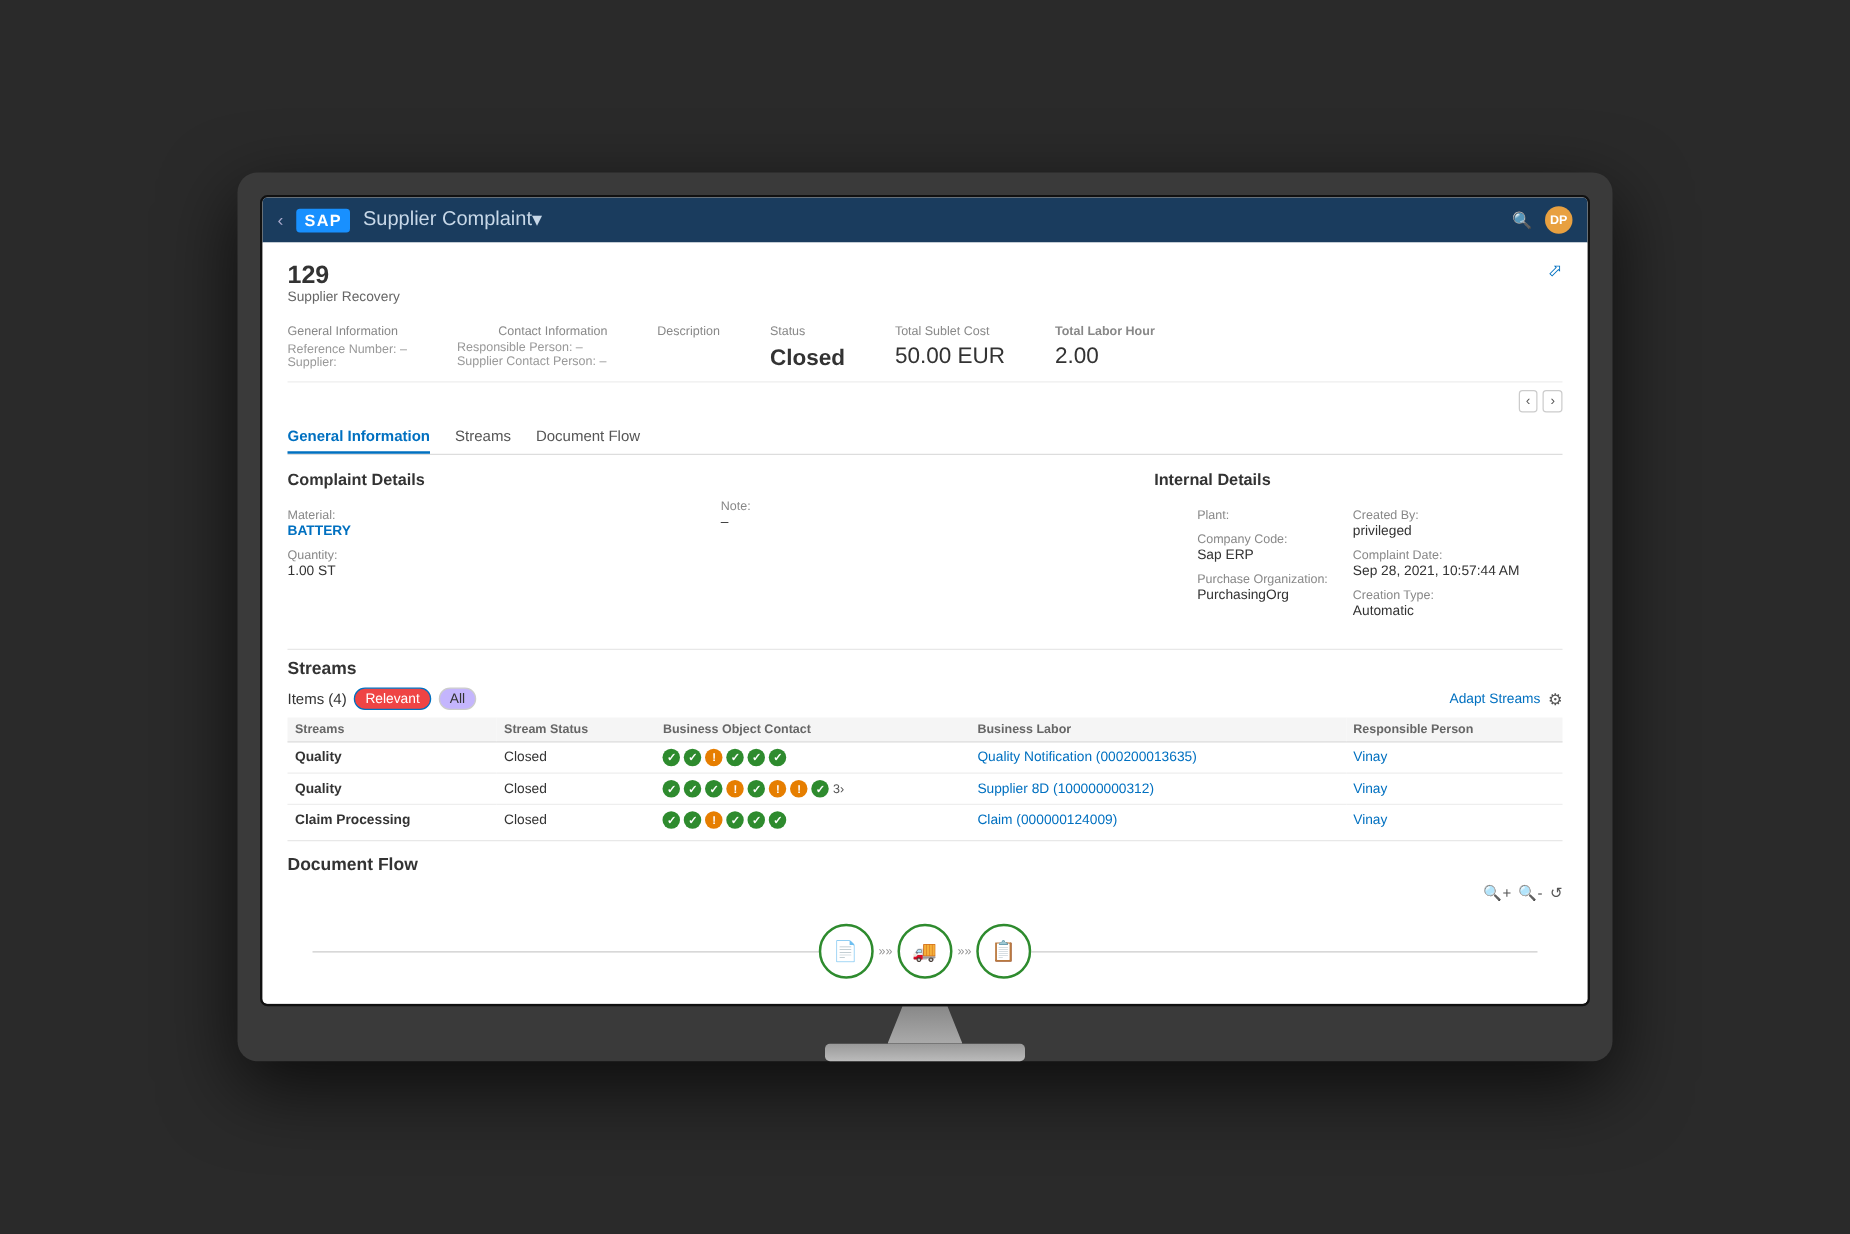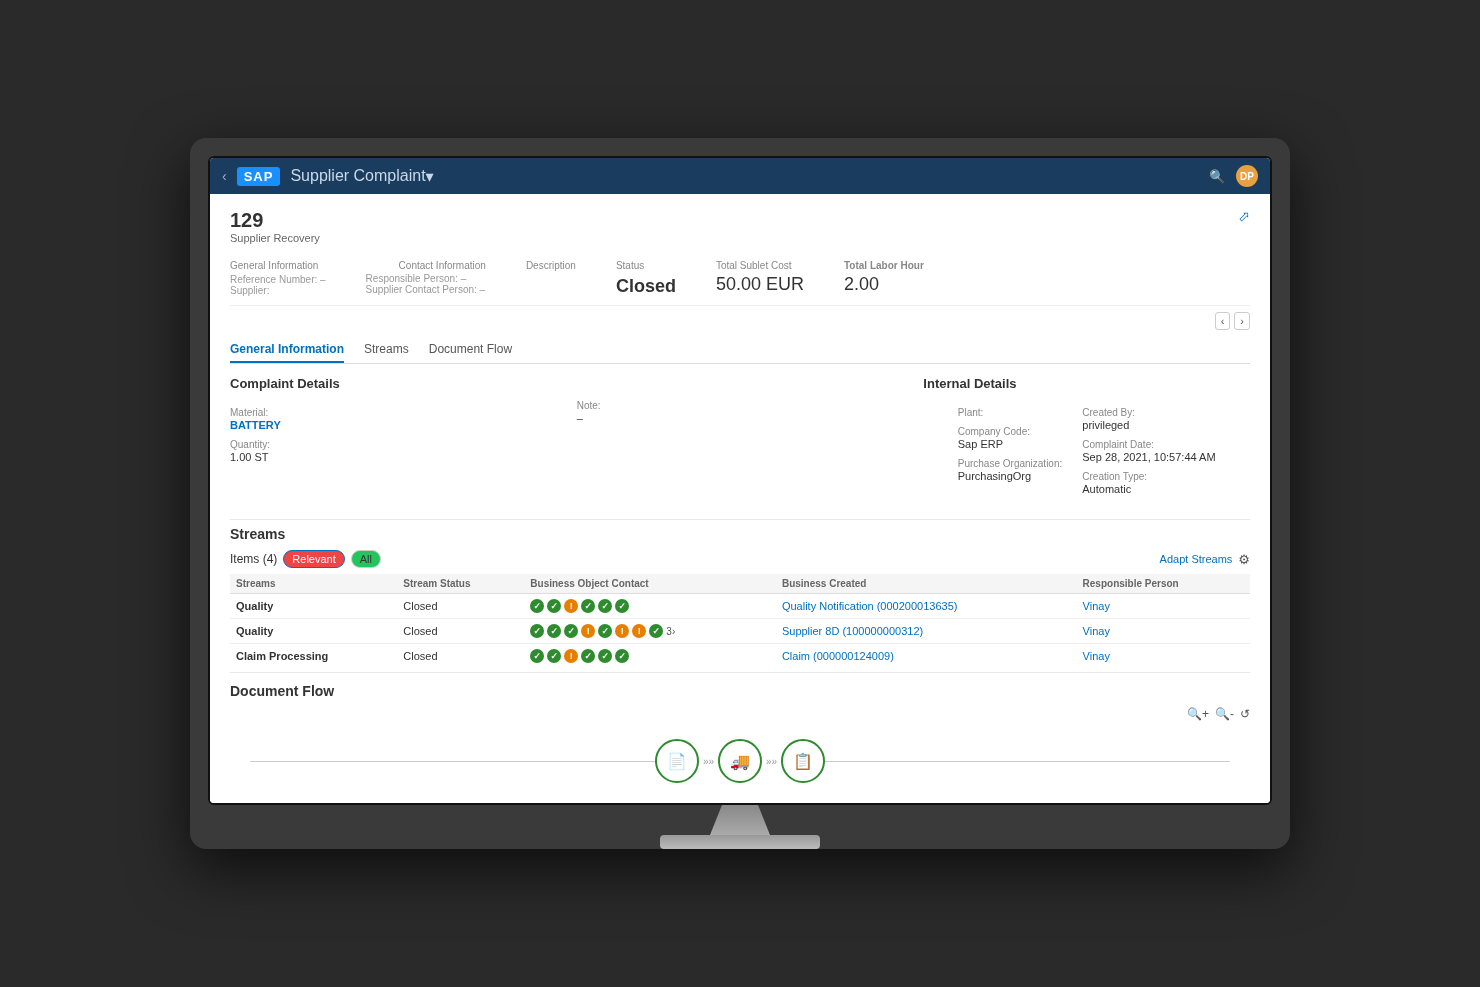--- a/index.html
+++ b/index.html
@@ -234,21 +234,21 @@
     .filter-label {
       font-size: 12px;
       color: #333;
     }
     .filter-btn {
       padding: 2px 8px;
       border-radius: 10px;
       border: 1px solid #ccc;
       font-size: 11px;
       cursor: pointer;
-      background: #22c55e;
+      background: #c4b5fd;
       color: #333;
     }
     .filter-btn.active {
       background: #ef4444;
       color: white;
       border-color: #0070c0;
     }
     .filter-right {
       display: flex;
       align-items: center;
@@ -547,21 +547,21 @@
             <span class="settings-icon">⚙</span>
           </div>
         </div>
 
         <table class="streams-table">
           <thead>
             <tr>
               <th>Streams</th>
               <th>Stream Status</th>
               <th>Business Object Contact</th>
-              <th>Business Created</th>
+              <th>Business Labor</th>
               <th>Responsible Person</th>
             </tr>
           </thead>
           <tbody id="streams-tbody">
 
               <tr>
                 <td><span class="stream-name">Quality</span></td>
                 <td>Closed</td>
                 <td>
                   <div class="status-icons">

